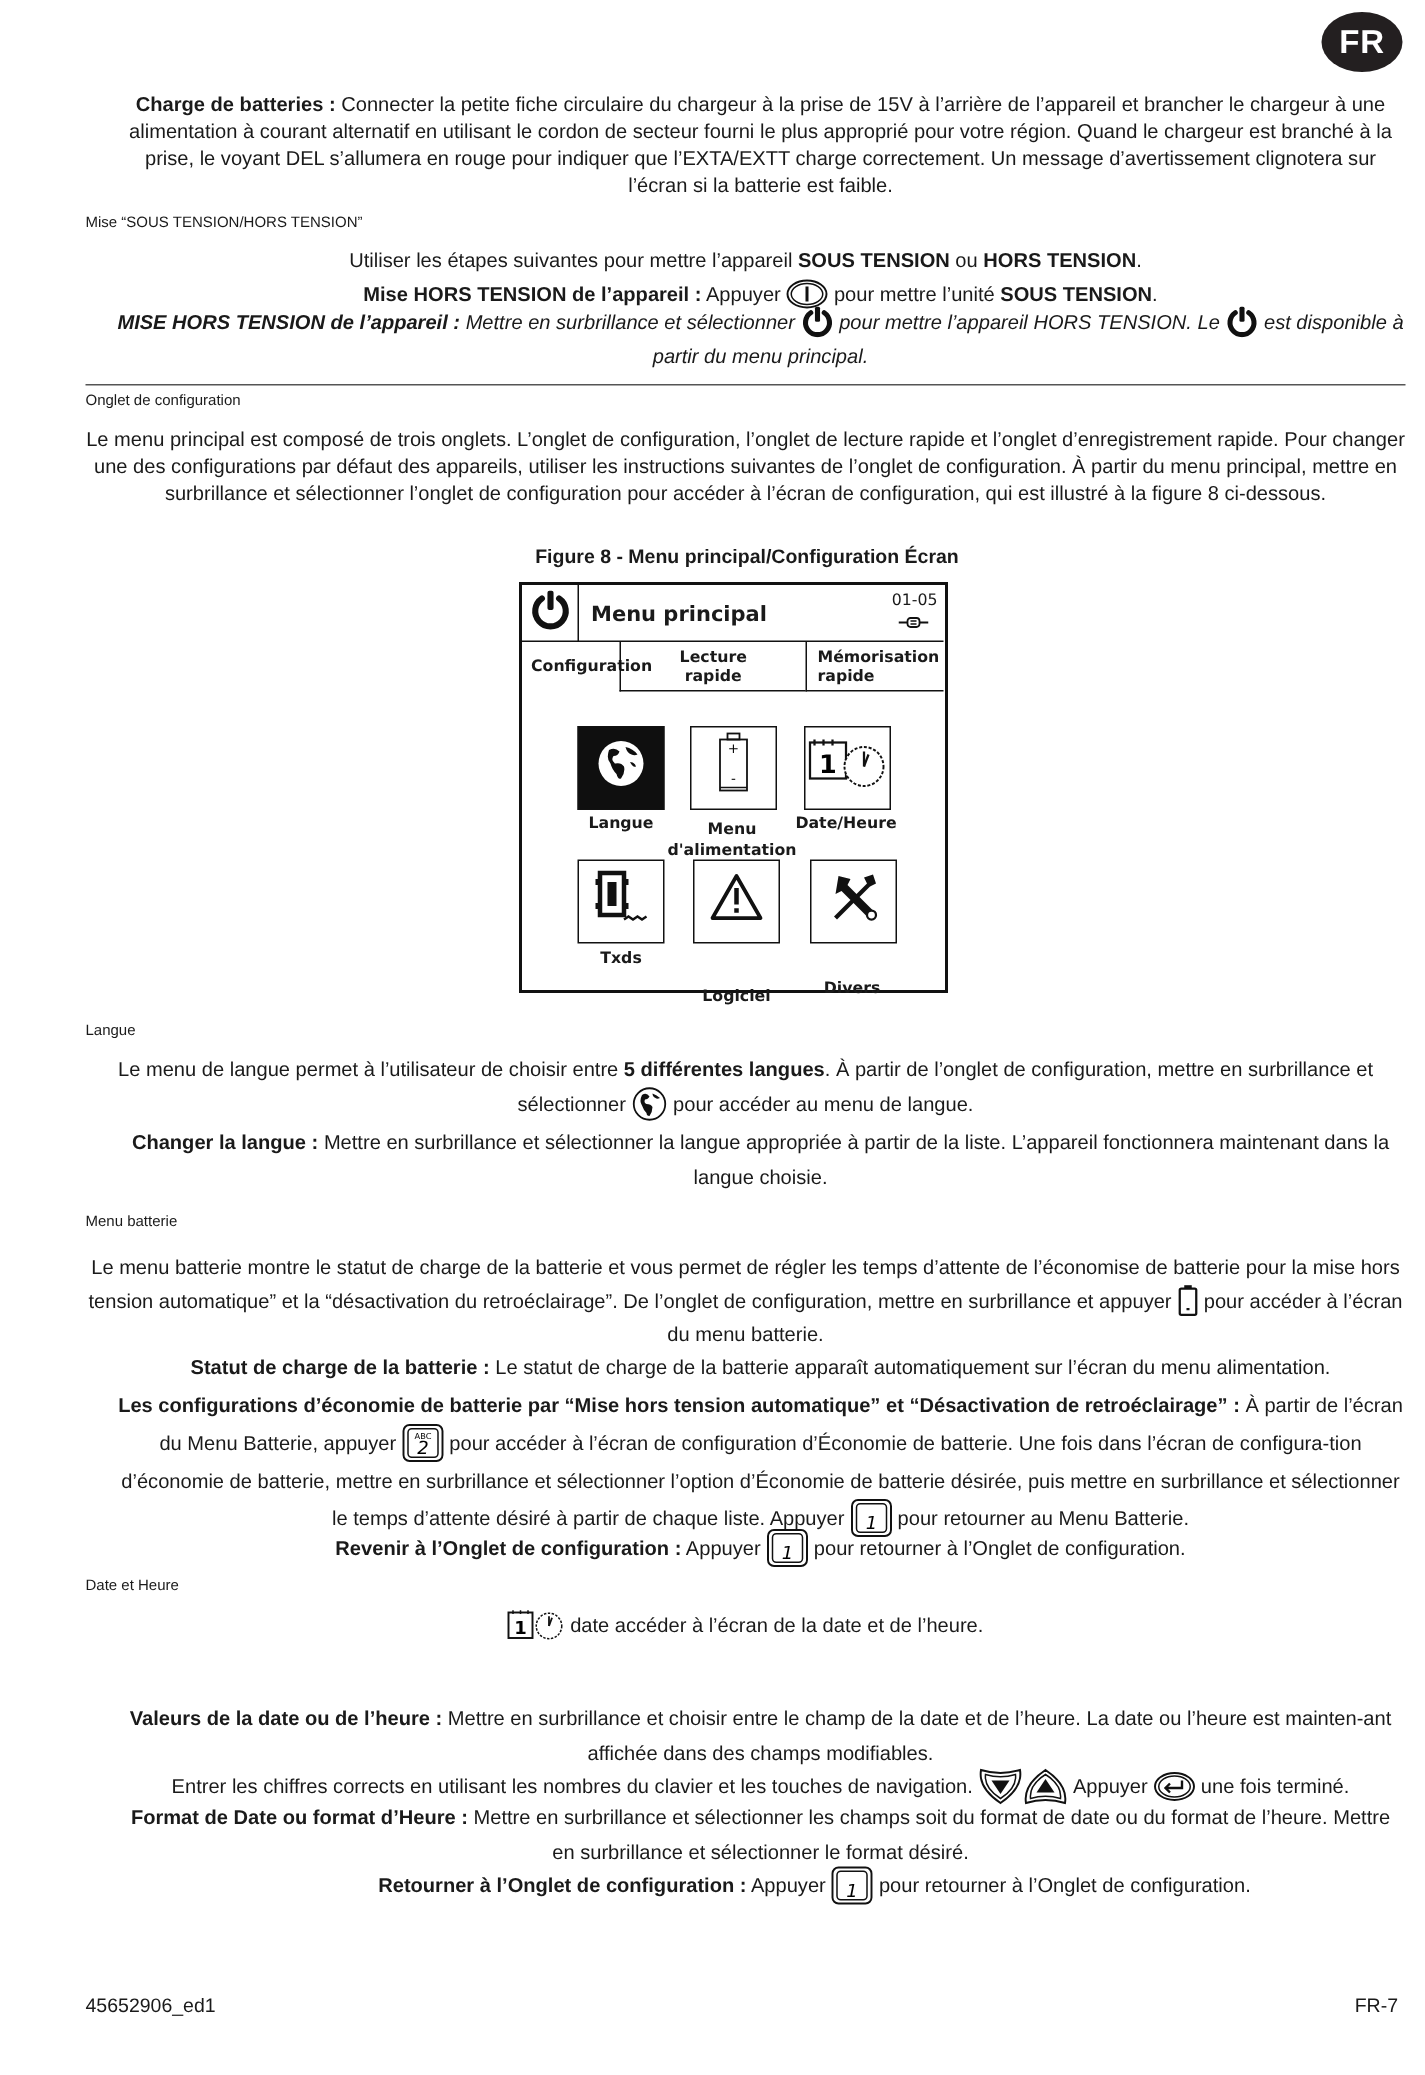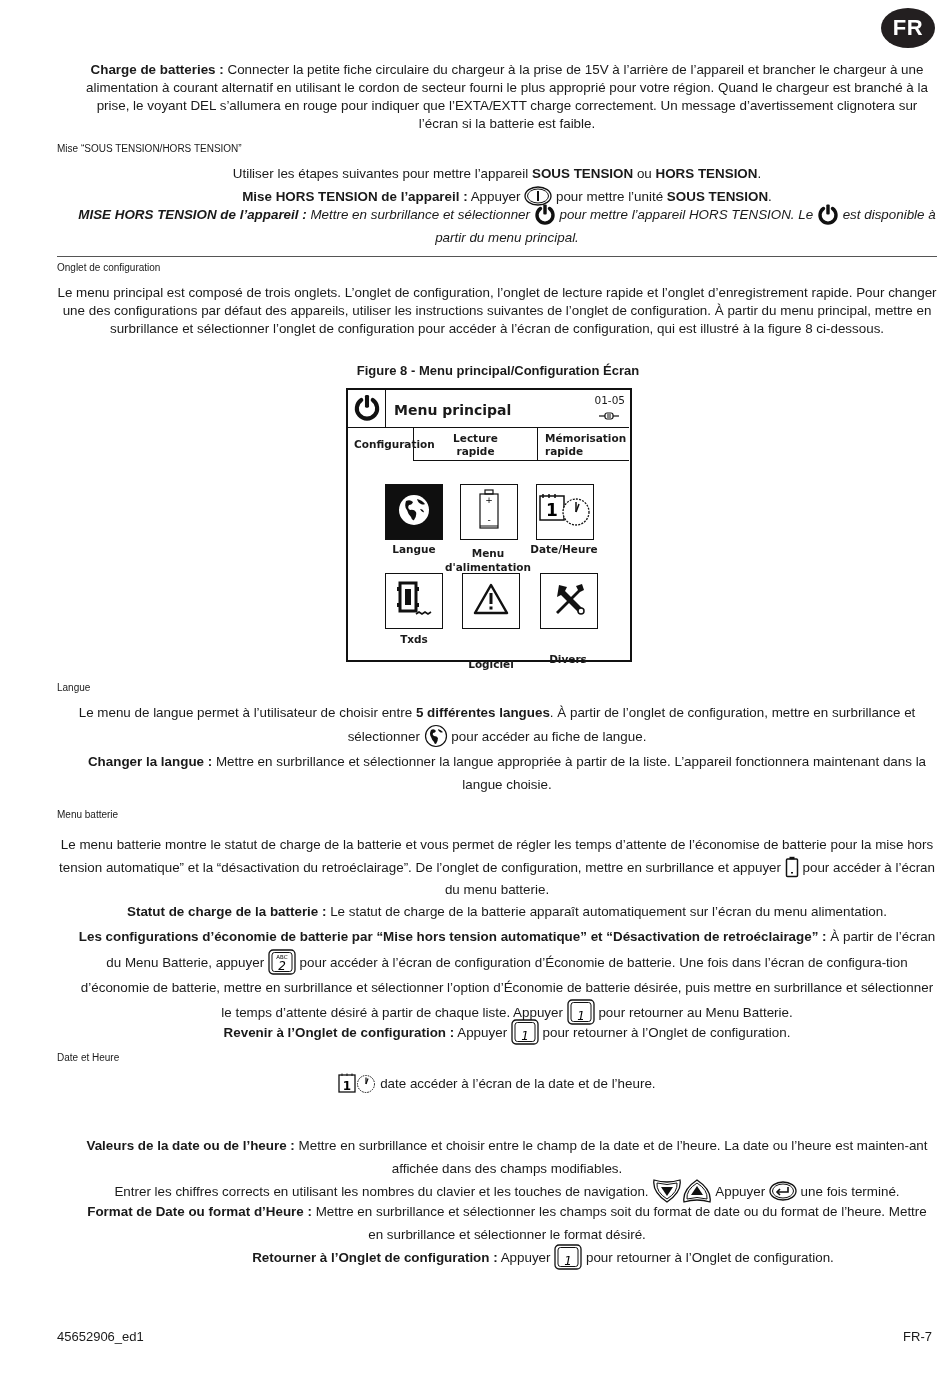--- a/index.html
+++ b/index.html
@@ -168,21 +168,21 @@
   <div class="tile-label" style="left:16px; top:242px;">Txds</div>
   <div class="tile-label" style="left:93px; top:242px;margin-top:25px;">Logiciel</div>
   <div class="tile-label" style="left:170px; top:242px;margin-top:20px;">Divers</div>
 </div>
 
 <div class="blk h2" style="top:678px;">Langue</div>
 <div class="blk p tall" style="top:702px;">
   <span>Le menu de langue permet à l’utilisateur de choisir entre </span><b>5 différentes langues</b><span>. À partir de l’onglet de configuration, mettre en surbrillance et sélectionner </span><span class="ic"><svg width="24" height="24" viewBox="0 0 24 24">
         <circle cx="12" cy="12" r="10.5" fill="#fff" stroke="#111" stroke-width="1.2"></circle>
         <path d="M7 6 q3 -2 5 1 q-1 2 -3 2 q-1 2 1 3 q3 0 4 2 q0 3 -2 6 q-2 0 -2 -2 q-2 -2 -3 -5 q-2 -3 0 -7z M14 5 q3 1 5 3 q-2 1 -3 0 q-2 -1 -2 -3z" fill="#111"></path>
-      </svg></span><span> pour accéder au fiche de langue.</span>
+      </svg></span><span> pour accéder au menu de langue.</span>
 </div>
 <div class="blk ind p tall" style="top:751px;">
   <b>Changer la langue :</b><span> Mettre en surbrillance et sélectionner la langue appropriée à partir de la liste. L’appareil fonctionnera maintenant dans la langue choisie.</span>
 </div>
 
 <div class="blk h2" style="top:805px;">Menu batterie</div>
 <div class="blk p tall" style="top:834px;">
   <span>Le menu batterie montre le statut de charge de la batterie et vous permet de régler les temps d’attente de l’économise de batterie pour la mise hors tension automatique” et la “désactivation du retroéclairage”. De l’onglet de configuration, mettre en surbrillance et appuyer </span><span class="ic"><svg width="14" height="22" viewBox="0 0 14 22">
         <rect x="1.5" y="3" width="11" height="17.5" rx="1" fill="none" stroke="#111" stroke-width="1.5"></rect>
         <rect x="4.5" y="0.8" width="5" height="2.5" fill="#111"></rect>

